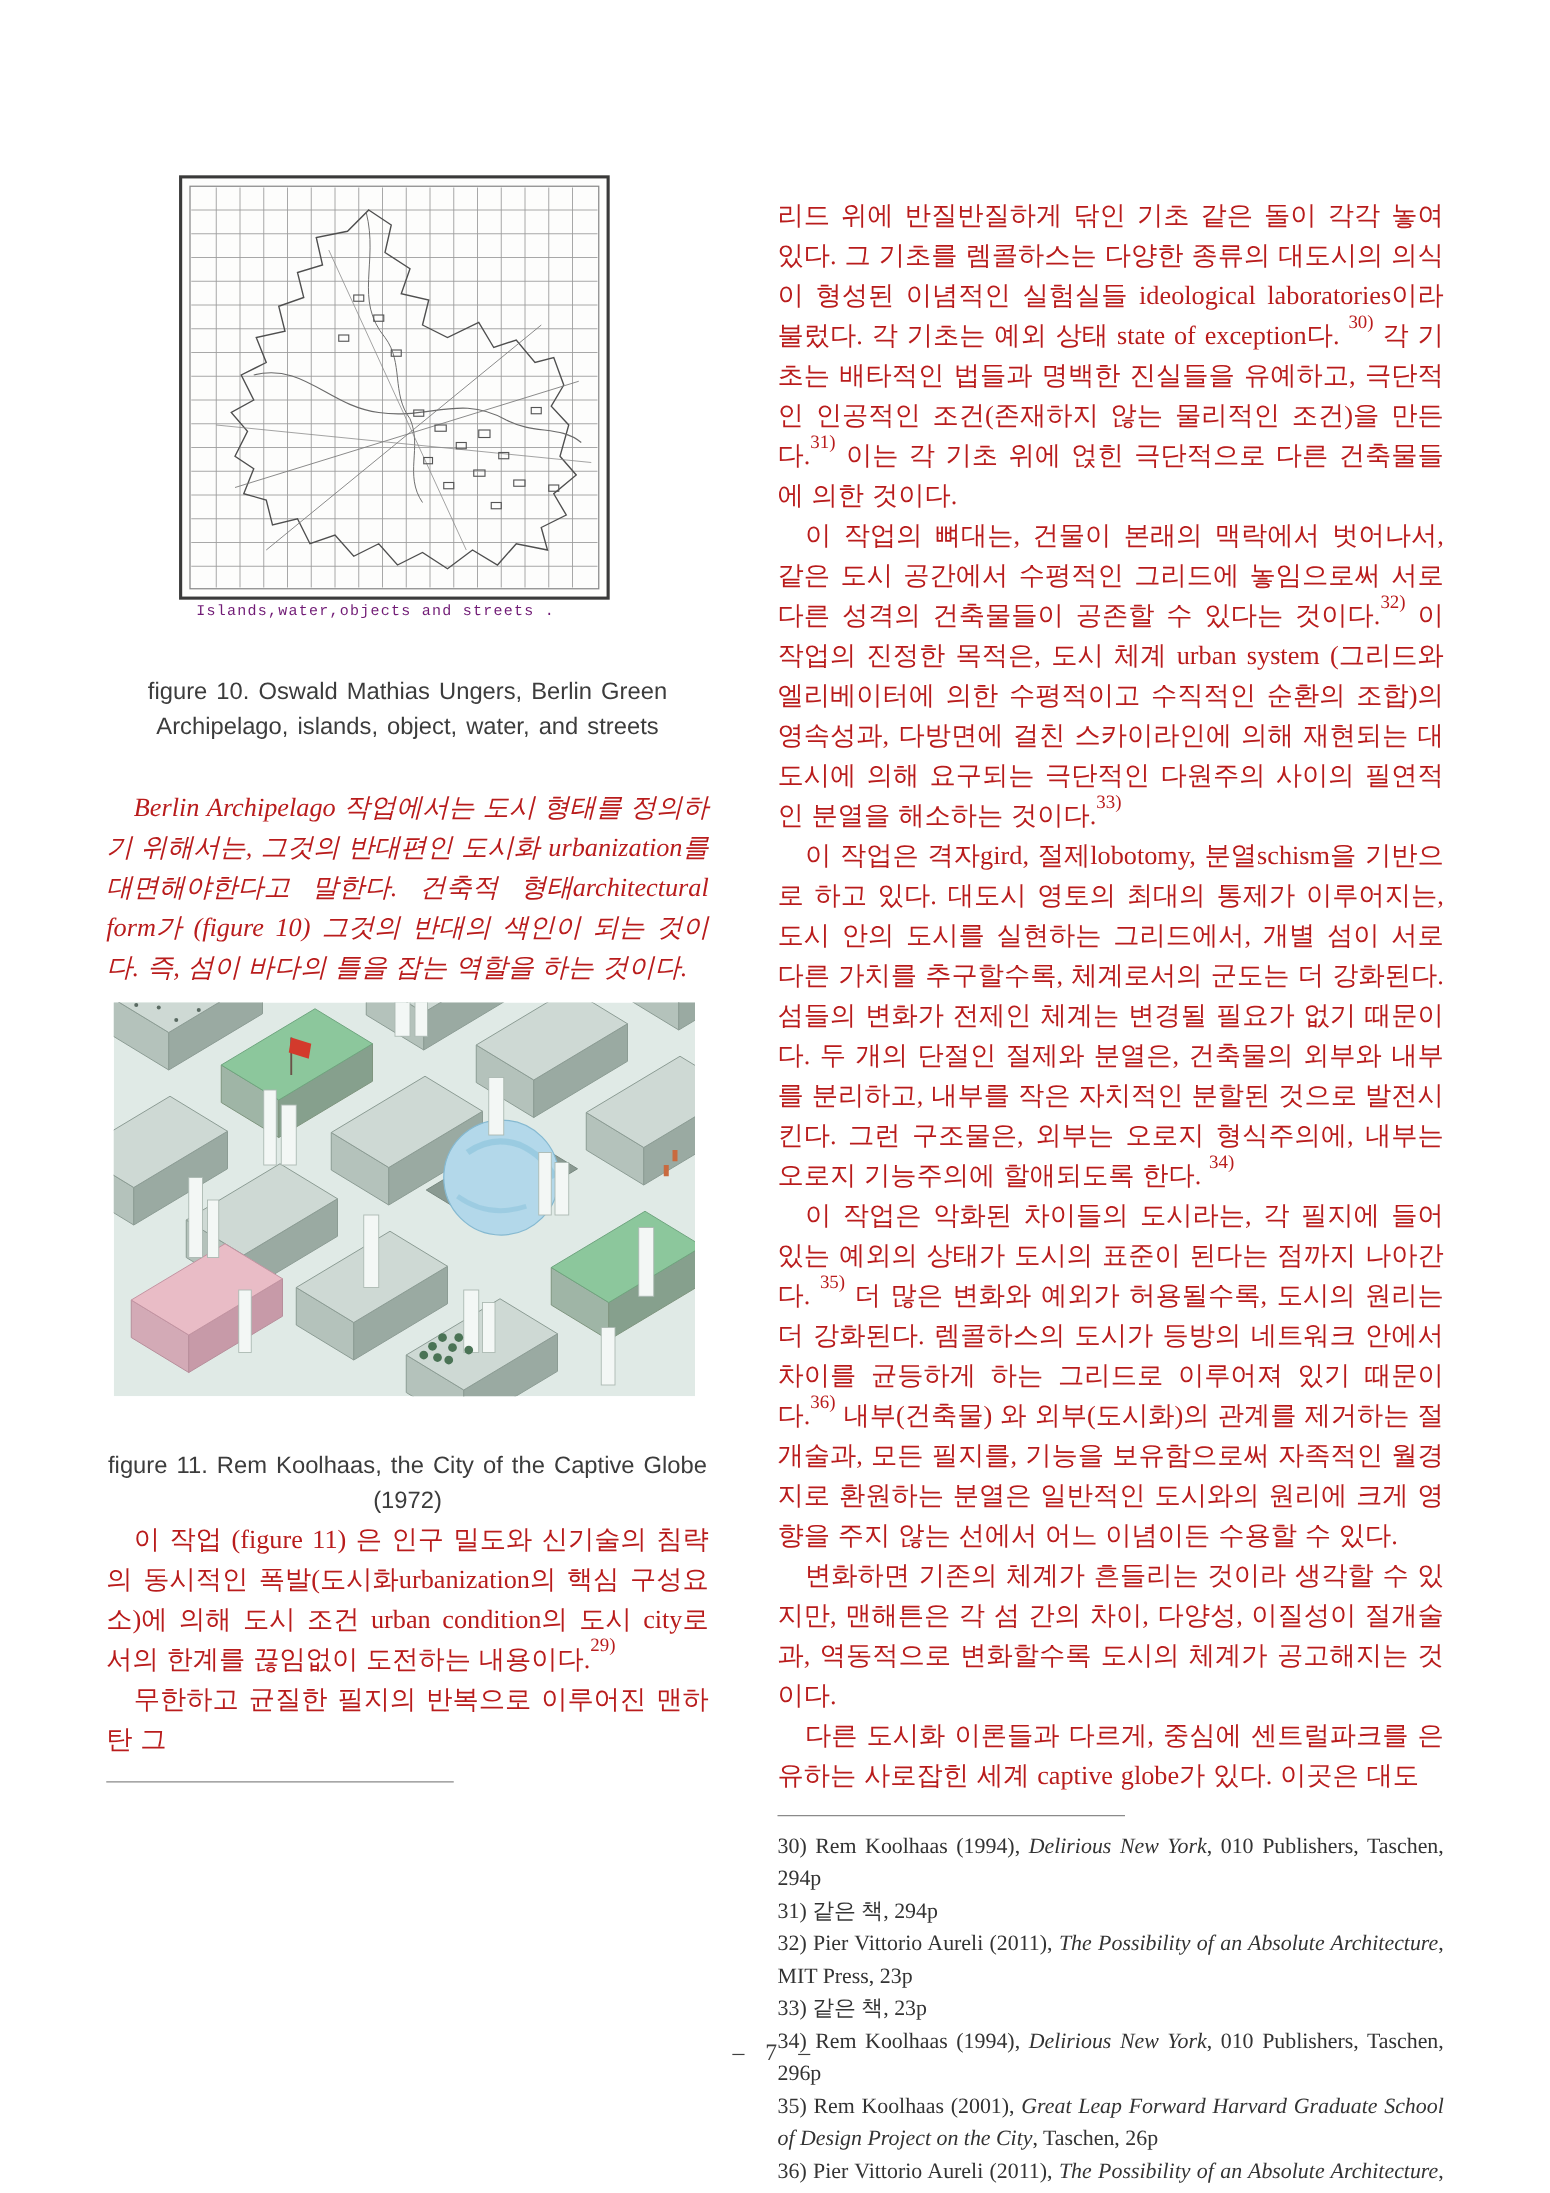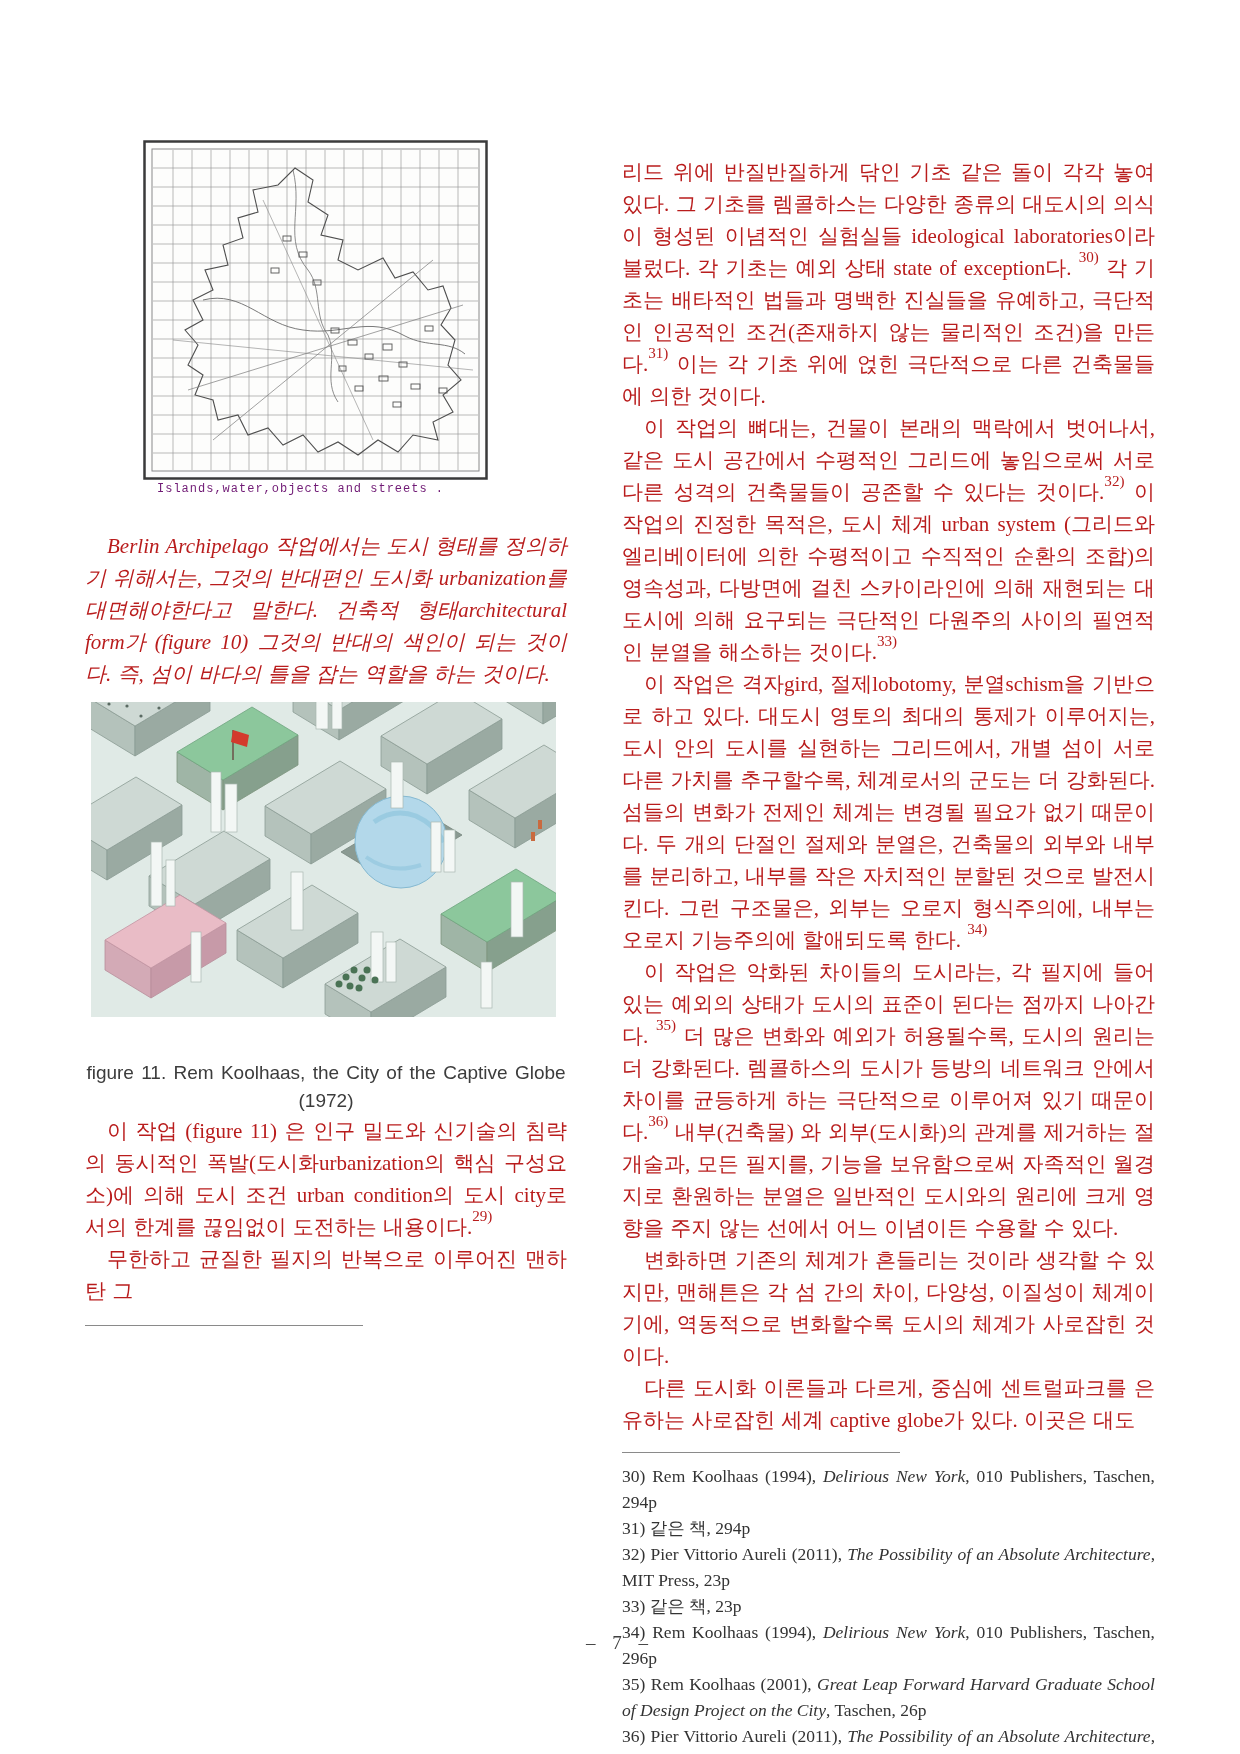--- a/index.html
+++ b/index.html
@@ -83,20 +83,21 @@
               <rect x="156" y="112" width="8" height="5"></rect>
             <rect x="128" y="128" width="8" height="5"></rect>
               <rect x="170" y="140" width="8" height="5"></rect>
             <rect x="282" y="186" width="8" height="5"></rect>
               <rect x="296" y="248" width="8" height="5"></rect>
           </g>
         </svg>
         <div class="map-label">Islands,water,objects and streets .</div>
       </figure>
 
+      <div class="caption caption10">figure 10. Oswald Mathias Ungers, Berlin Green Archipelago, islands, object, water, and streets</div>
 
       <p class="body-text ind" style="margin-top:34px;font-style:italic;"><span>Berlin Archipelago 작업에서는 도시 형태를 정의하기 위해서는, 그것의 반대편인 도시화 urbanization를 대면해야한다고 말한다. 건축적 형태architectural form가 (figure 10) 그것의 반대의 색인이 되는 것이다. 즉, 섬이 바다의 틀을 잡는 역할을 하는 것이다.</span></p>
 
 
       <figure class="figure11-wrap" style="margin:12px 0 0 6px;">
         <svg width="465" height="315" viewBox="0 0 465 315" xmlns="http://www.w3.org/2000/svg">
           <defs>
             <g id="blk">
               <polygon points="0,0 46,28 46,58 0,30" fill="#b4c2bb" stroke="#8c9c94" stroke-width="0.8"></polygon>
               <polygon points="46,28 121,-17 121,13 46,58" fill="#9aaaa2" stroke="#8c9c94" stroke-width="0.8"></polygon>
@@ -193,22 +194,22 @@
 
       <div class="fn-block">
         <hr class="fn-rule">
       </div>
     </div>
 
     <div class="col-right">
       <p class="body-text"><span>리드 위에 반질반질하게 닦인 기초 같은 돌이 각각 놓여 있다. 그 기초를 렘콜하스는 다양한 종류의 대도시의 의식이 형성된 이념적인 실험실들 ideological laboratories이라 불렀다. 각 기초는 예외 상태 state of exception다. </span><sup>30)</sup><span> 각 기초는 배타적인 법들과 명백한 진실들을 유예하고, 극단적인 인공적인 조건(존재하지 않는 물리적인 조건)을 만든다.</span><sup>31)</sup><span> 이는 각 기초 위에 얹힌 극단적으로 다른 건축물들에 의한 것이다.</span></p>
       <p class="body-text ind"><span>이 작업의 뼈대는, 건물이 본래의 맥락에서 벗어나서, 같은 도시 공간에서 수평적인 그리드에 놓임으로써 서로 다른 성격의 건축물들이 공존할 수 있다는 것이다.</span><sup>32)</sup><span> 이 작업의 진정한 목적은, 도시 체계 urban system (그리드와 엘리베이터에 의한 수평적이고 수직적인 순환의 조합)의 영속성과, 다방면에 걸친 스카이라인에 의해 재현되는 대도시에 의해 요구되는 극단적인 다원주의 사이의 필연적인 분열을 해소하는 것이다.</span><sup>33)</sup></p>
       <p class="body-text ind"><span>이 작업은 격자gird, 절제lobotomy, 분열schism을 기반으로 하고 있다. 대도시 영토의 최대의 통제가 이루어지는, 도시 안의 도시를 실현하는 그리드에서, 개별 섬이 서로 다른 가치를 추구할수록, 체계로서의 군도는 더 강화된다. 섬들의 변화가 전제인 체계는 변경될 필요가 없기 때문이다. 두 개의 단절인 절제와 분열은, 건축물의 외부와 내부를 분리하고, 내부를 작은 자치적인 분할된 것으로 발전시킨다. 그런 구조물은, 외부는 오로지 형식주의에, 내부는 오로지 기능주의에 할애되도록 한다. </span><sup>34)</sup></p>
-      <p class="body-text ind"><span>이 작업은 악화된 차이들의 도시라는, 각 필지에 들어 있는 예외의 상태가 도시의 표준이 된다는 점까지 나아간다. </span><sup>35)</sup><span> 더 많은 변화와 예외가 허용될수록, 도시의 원리는 더 강화된다. 렘콜하스의 도시가 등방의 네트워크 안에서 차이를 균등하게 하는 극단적으로 이루어져 있기 때문이다.</span><sup>36)</sup><span> 내부(건축물) 와 외부(도시화)의 관계를 제거하는 절개술과, 모든 필지를, 기능을 보유함으로써 자족적인 월경지로 환원하는 분열은 일반적인 도시와의 원리에 크게 영향을 주지 않는 선에서 어느 이념이든 수용할 수 있다.</span></p>
-      <p class="body-text ind"><span>변화하면 기존의 체계가 흔들리는 것이라 생각할 수 있지만, 맨해튼은 각 섬 간의 차이, 다양성, 이질성이 체계이기에, 역동적으로 변화할수록 도시의 체계가 사로잡힌 것이다.</span></p>
+      <p class="body-text ind"><span>이 작업은 악화된 차이들의 도시라는, 각 필지에 들어 있는 예외의 상태가 도시의 표준이 된다는 점까지 나아간다. </span><sup>35)</sup><span> 더 많은 변화와 예외가 허용될수록, 도시의 원리는 더 강화된다. 렘콜하스의 도시가 등방의 네트워크 안에서 차이를 균등하게 하는 그리드로 이루어져 있기 때문이다.</span><sup>36)</sup><span> 내부(건축물) 와 외부(도시화)의 관계를 제거하는 절개술과, 모든 필지를, 기능을 보유함으로써 자족적인 월경지로 환원하는 분열은 일반적인 도시와의 원리에 크게 영향을 주지 않는 선에서 어느 이념이든 수용할 수 있다.</span></p>
+      <p class="body-text ind"><span>변화하면 기존의 체계가 흔들리는 것이라 생각할 수 있지만, 맨해튼은 각 섬 간의 차이, 다양성, 이질성이 절개술과, 역동적으로 변화할수록 도시의 체계가 공고해지는 것이다.</span></p>
       <p class="body-text ind"><span>다른 도시화 이론들과 다르게, 중심에 센트럴파크를 은유하는 사로잡힌 세계 captive globe가 있다. 이곳은 대도</span></p>
 
       <div class="fn-block-right">
         <hr class="fn-rule">
         <p class="footnote"><span>30) Rem Koolhaas (1994), </span><i>Delirious New York</i><span>, 010 Publishers, Taschen, 294p</span></p>
         <p class="footnote"><span>31) 같은 책, 294p</span></p>
         <p class="footnote"><span>32) Pier Vittorio Aureli (2011), </span><i>The Possibility of an Absolute Architecture</i><span>,  MIT Press,  23p</span></p>
         <p class="footnote"><span>33) 같은 책, 23p</span></p>
         <p class="footnote"><span>34)  Rem Koolhaas (1994), </span><i>Delirious New York</i><span>, 010 Publishers, Taschen, 296p</span></p>
         <p class="footnote"><span>35) Rem Koolhaas (2001), </span><i>Great Leap Forward Harvard Graduate School of Design Project on the City</i><span>, Taschen, 26p</span></p>

